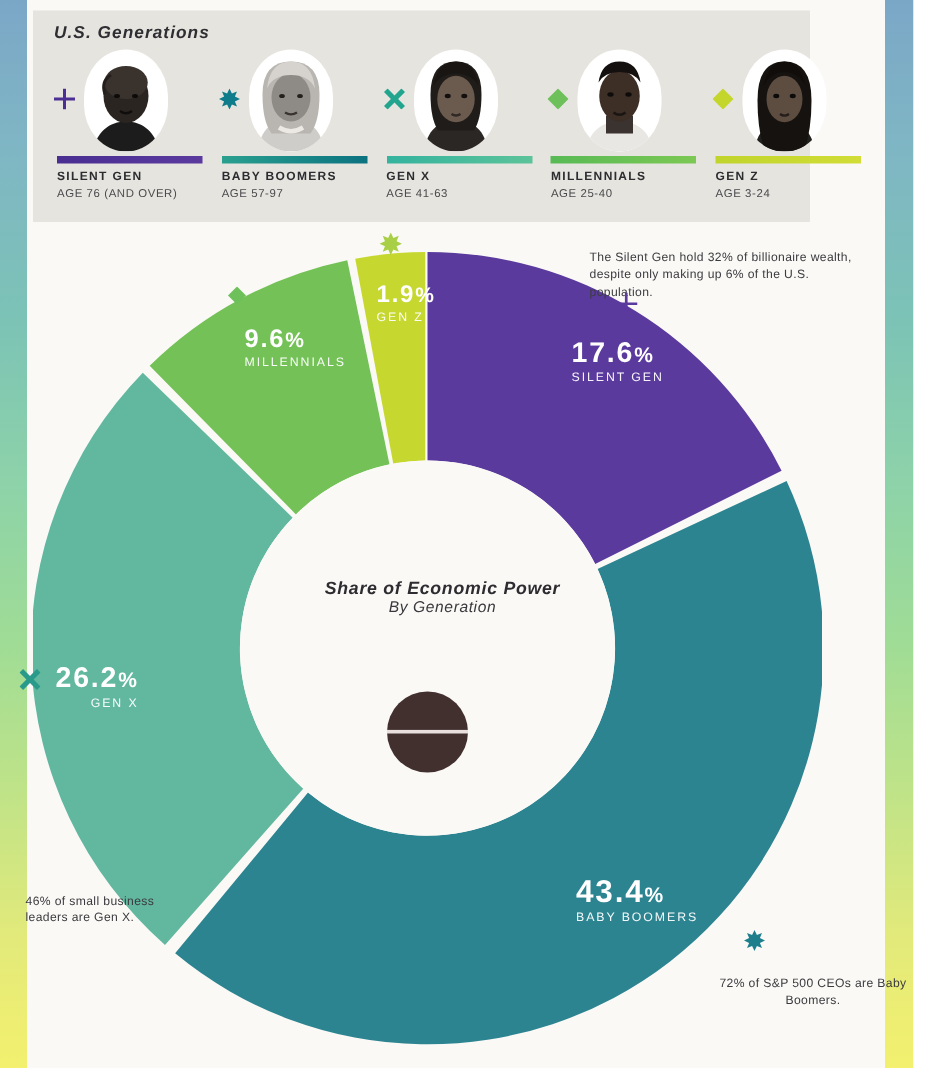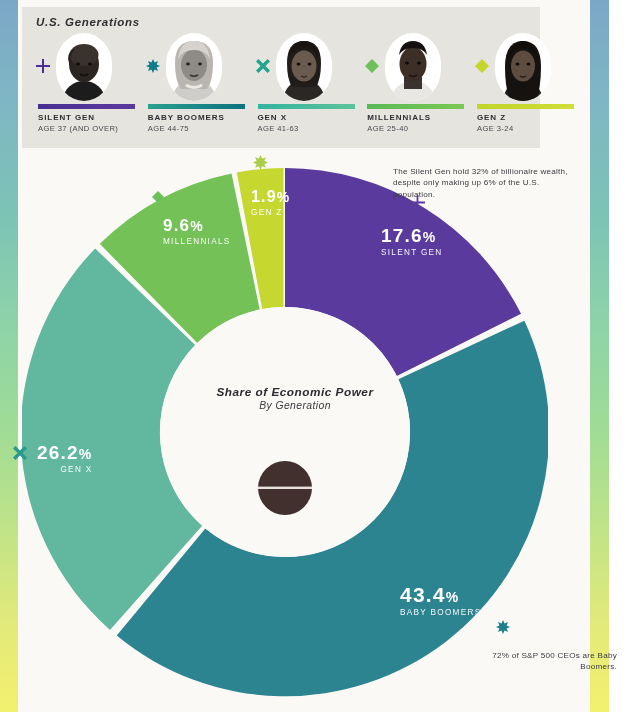--- a/index.html
+++ b/index.html
@@ -96,36 +96,36 @@
   .slice-pct {
     font-size: 19px; font-weight: bold; letter-spacing: 1.2px;
     line-height: 19px; white-space: nowrap;
   }
   .slice-pct .sym { font-size: 14px; }
   .slice-name {
     font-size: 8.2px; font-weight: 500; letter-spacing: 1.3px;
     margin-top: 1px; white-space: nowrap; opacity: .95;
   }
   #lbl-silent     { left: 381px; top: 78px;  }
-  #lbl-boomers    { left: 400px; top: 437px; }
+  #lbl-boomers    { left: 384px; top: 437px; }
   #lbl-genx       { left: 37px;  top: 295px; text-align: right; }
   #lbl-millennials{ left: 163px; top: 68px;  }
   #lbl-genz       { left: 251px; top: 39px;  }
   #lbl-millennials .slice-pct, #lbl-genz .slice-pct { font-size: 17px; }
   #lbl-genz .slice-pct { font-size: 16px; }
   #lbl-boomers .slice-pct { font-size: 21px; }
 
   
   .annot {
     position: absolute; font-size: 8.1px; line-height: 11.4px;
     color: #3b3b3f; letter-spacing: .25px;
   }
   #annot-silent  { left: 393px; top: 18px;  width: 190px; text-align: left; }
   #annot-genx    { left: 17px;  top: 447px; width: 110px; text-align: left; }
-  #annot-boomers { left: 467px; top: 502px; width: 150px; text-align: right; }
+  #annot-boomers { left: 467px; top: 502px; width: 150px; text-align: center; }
 
   
   .deco { position: absolute; }
   .deco svg { display: block; }
   #deco-plus-purple { left: 410px; top: 47px;  }
   #deco-diamond-grn { left: 152px; top: 43px;  }
   #deco-clover-grn  { left: 253px; top: 7px;   }
   #deco-x-teal      { left: 13px;  top: 298px; }
   #deco-clover-teal { left: 496px; top: 472px; }
 </style>
@@ -159,21 +159,21 @@
               <ellipse cx="28" cy="22" rx="14.5" ry="11" fill="#3a322d"></ellipse>
               <ellipse cx="22" cy="31" rx="2" ry="1.4" fill="#0d0b0a"></ellipse>
               <ellipse cx="34" cy="31" rx="2" ry="1.4" fill="#0d0b0a"></ellipse>
               <path d="M24 41q4 3 8 0" stroke="#100e0d" stroke-width="1.6" fill="none"></path>
               <path d="M14 30q-3-9 4-13" stroke="#241f1c" stroke-width="2" fill="none"></path>
             </svg>
           </div>
         </div>
         <div class="gen-bar" style="background:linear-gradient(to right,#4a2e92,#5b3a9e)"></div>
         <div class="gen-name">SILENT GEN</div>
-        <div class="gen-age">AGE 37 (AND OVER)</div>
+        <div class="gen-age">AGE 76 (AND OVER)</div>
       </div>
 
       <div class="gen-card">
         <div class="gen-mark">
           <svg viewBox="0 0 14 14">
               <path d="M7 0l1.6 3.4L12 2l-1.4 3.4L14 7l-3.4 1.6L12 12l-3.4-1.4L7 14l-1.6-3.4L2 12l1.4-3.4L0 7l3.4-1.6L2 2l3.4 1.4z" fill="#0e7c8a"></path>
             </svg>
         </div>
         <div class="avatar-wrap">
           <div class="avatar-bg"></div>
@@ -186,21 +186,21 @@
               <path d="M12 26q2-18 16-18t16 18q-4-9-16-9t-16 9z" fill="#d6d3cf"></path>
               <ellipse cx="22" cy="31" rx="1.9" ry="1.4" fill="#241f1d"></ellipse>
               <ellipse cx="34" cy="31" rx="1.9" ry="1.4" fill="#241f1d"></ellipse>
               <path d="M24 42q4 2.5 8 0" stroke="#3a3431" stroke-width="1.5" fill="none"></path>
               <path d="M20 52q8 5 16 0" stroke="#ece9e5" stroke-width="3" fill="none"></path>
             </svg>
           </div>
         </div>
         <div class="gen-bar" style="background:linear-gradient(to right,#2aa08f,#0b7280)"></div>
         <div class="gen-name">BABY BOOMERS</div>
-        <div class="gen-age">AGE 44-75</div>
+        <div class="gen-age">AGE 57-97</div>
       </div>
 
       <div class="gen-card">
         <div class="gen-mark">
           <svg viewBox="0 0 14 14">
               <path d="M2.4 0L7 4.6 11.6 0 14 2.4 9.4 7l4.6 4.6L11.6 14 7 9.4 2.4 14 0 11.6 4.6 7 0 2.4z" fill="#22a58f"></path>
             </svg>
         </div>
         <div class="avatar-wrap">
           <div class="avatar-bg"></div>
@@ -323,20 +323,21 @@
       <div class="slice-pct"><span>9.6</span><span class="sym">%</span></div>
       <div class="slice-name">MILLENNIALS</div>
     </div>
 
     <div id="lbl-genz" class="slice-label">
       <div class="slice-pct"><span>1.9</span><span class="sym">%</span></div>
       <div class="slice-name">GEN Z</div>
     </div>
 
     <div id="annot-silent" class="annot">The Silent Gen hold 32% of billionaire wealth, despite only making up 6% of the U.S. population.</div>
+    <div id="annot-genx" class="annot">46% of small business leaders are Gen X.</div>
     <div id="annot-boomers" class="annot">72% of S&amp;P 500 CEOs are Baby Boomers.</div>
 
     <div class="deco" id="deco-plus-purple">
       <svg width="15" height="15" viewBox="0 0 15 15">
           <path d="M6.6 0h1.8v6.6H15v1.8H8.4V15H6.6V8.4H0V6.6h6.6z" fill="#5b3a9e"></path>
         </svg>
     </div>
     <div class="deco" id="deco-diamond-grn">
       <svg width="12" height="12" viewBox="0 0 12 12">
           <path d="M6 0l6 6-6 6-6-6z" fill="#6ec15a"></path>

